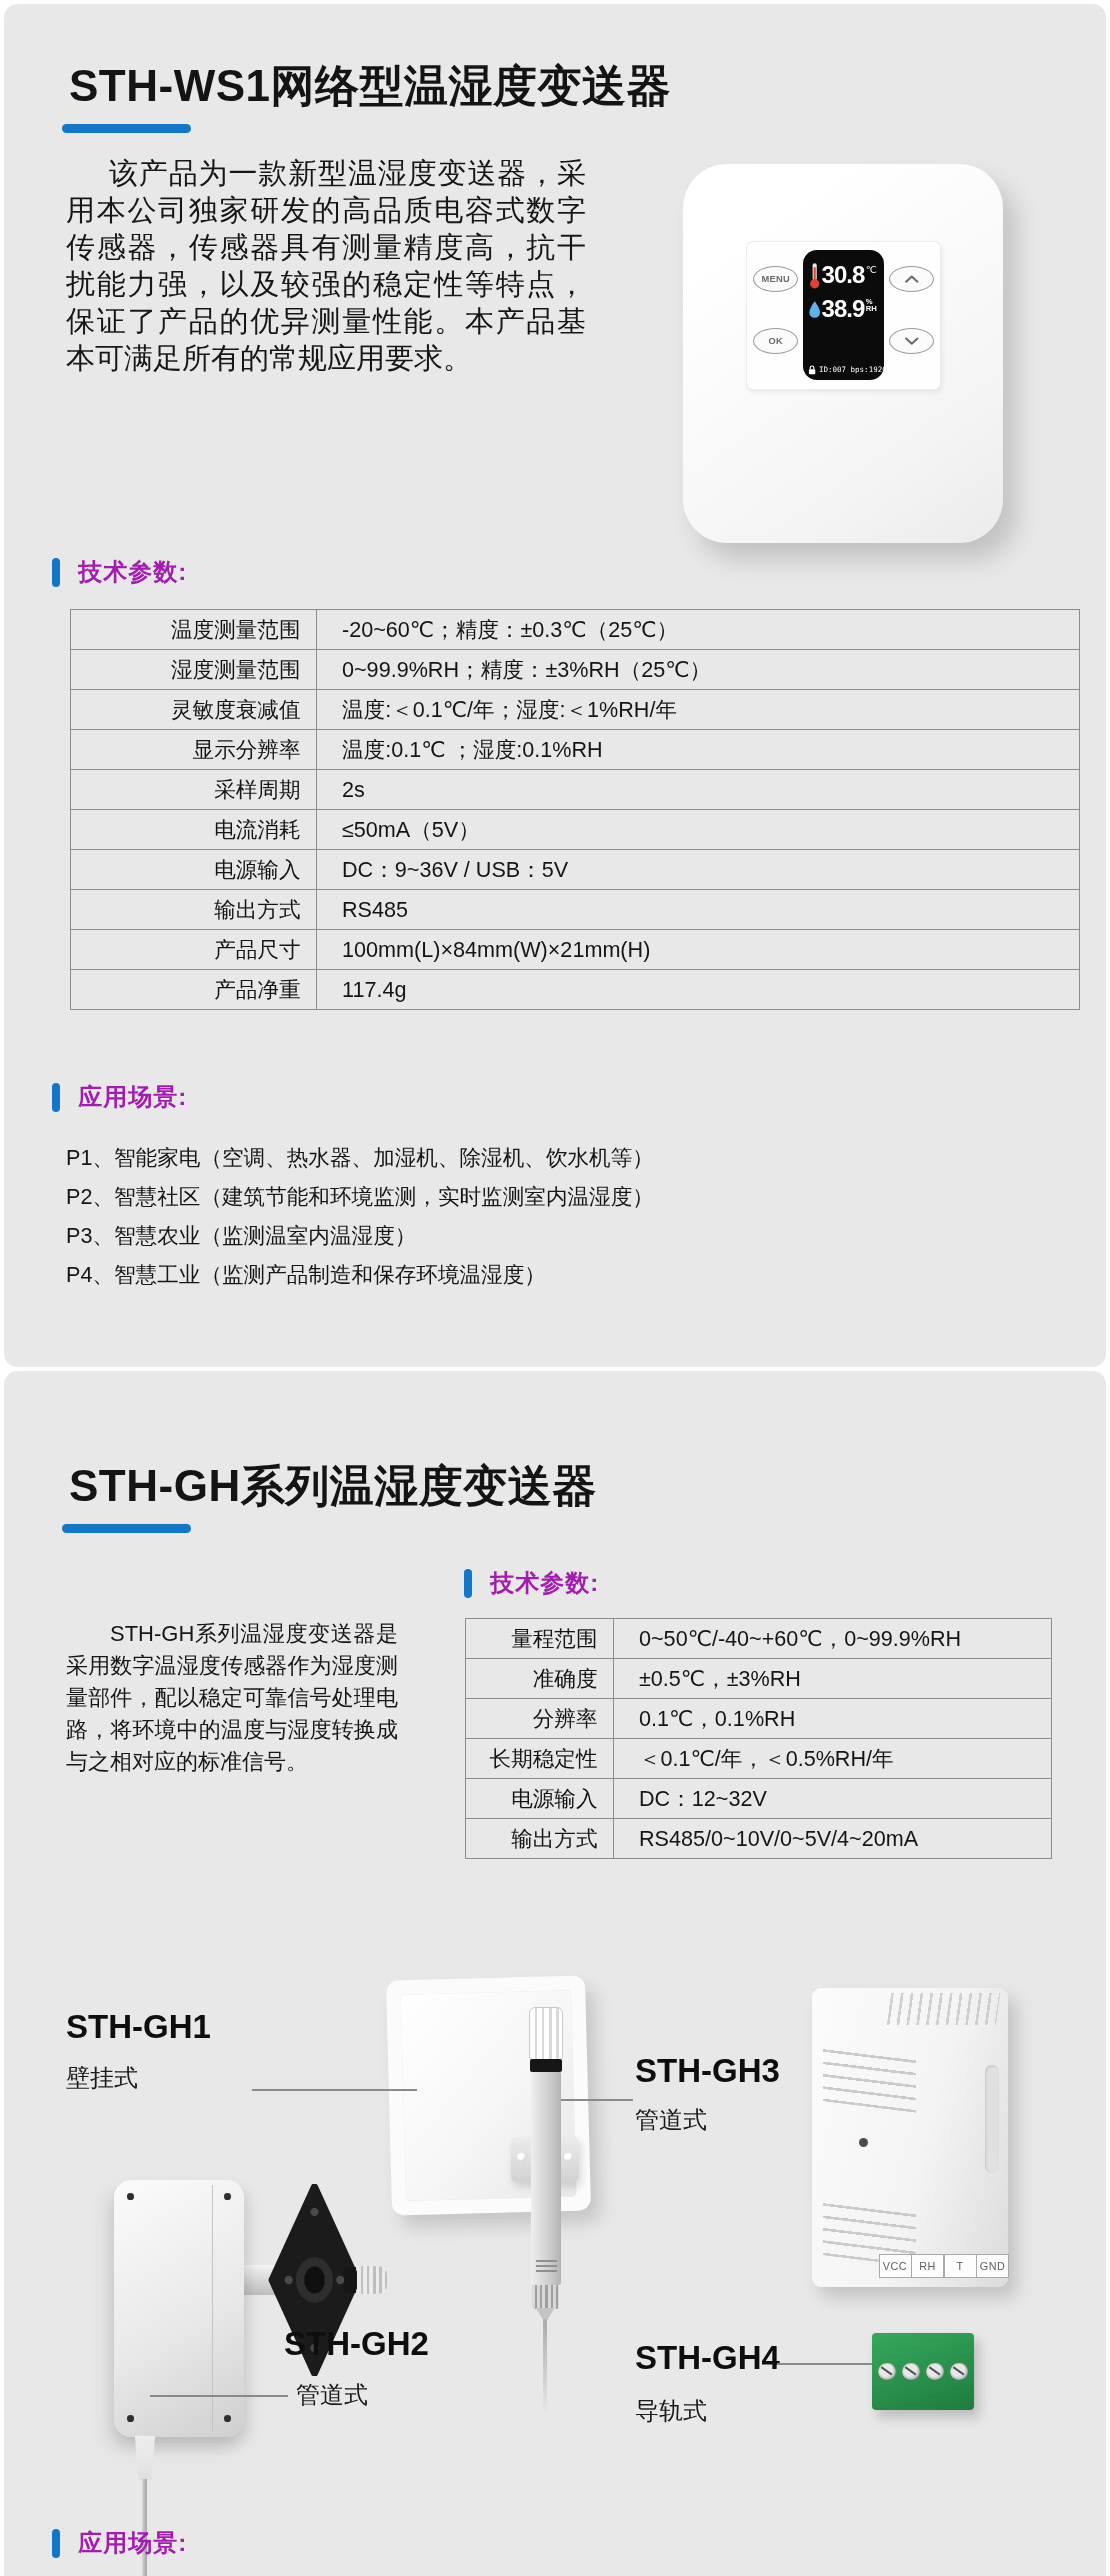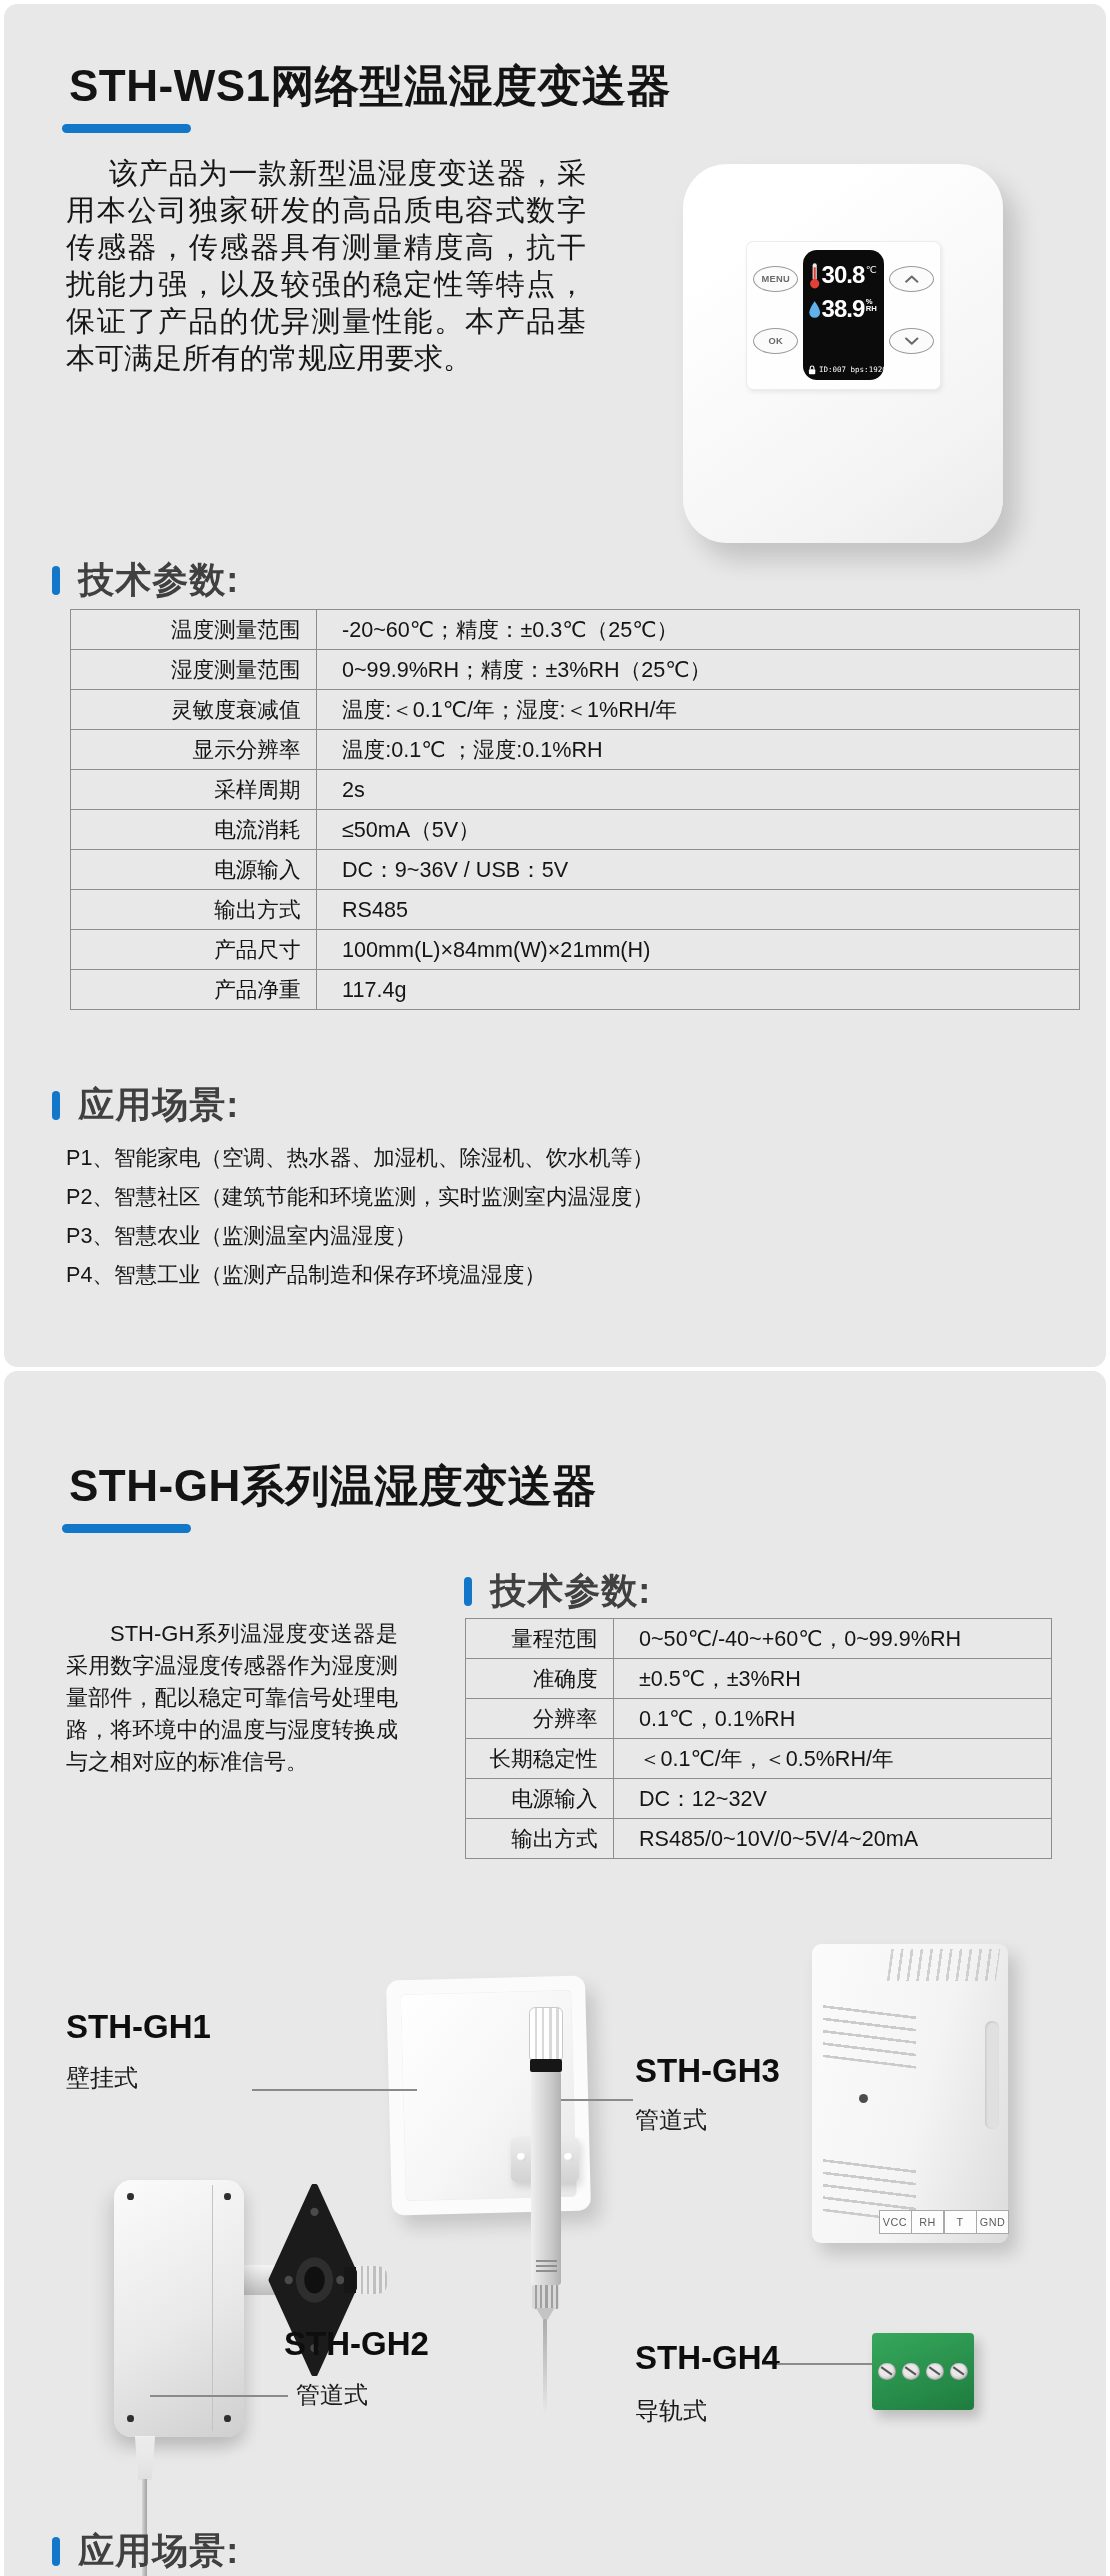--- a/index.html
+++ b/index.html
@@ -15,21 +15,21 @@
     font-family:"Liberation Sans","DejaVu Sans",sans-serif;color:var(--ink);
   }
   .abs{position:absolute;}
   .card{position:absolute;left:4.1px;width:1102px;background:var(--card);border-radius:13.4px;}
   #card1{top:4.1px;height:1363px;}
   #card2{top:1371px;height:1373px;}
   .title{position:absolute;margin:8px;font-size:44px;font-weight:bold;color:#141414;letter-spacing:0.5px;white-space:nowrap;}
   .underline{position:absolute;width:129px;height:8.8px;background:var(--accent);border-radius:4.6px;}
   .sec-head{position:absolute;display:flex;align-items:center;}
   .sec-head .bar{width:7.7px;height:29px;border-radius:4.1px;background:var(--accent);margin-right:18.5px;}
-  .sec-head .txt{font-size:36px;font-weight:bold;color:#404040;letter-spacing:1px;}
+  .sec-head .txt{font-size:24px;font-weight:bold;color:#a21caf;letter-spacing:1px;}
   .intro{position:absolute;margin:0;font-size:29px;line-height:37px;color:#161616;text-indent:43px;text-align:justify;}
   table.params{position:absolute;border-collapse:collapse;table-layout:fixed;background:transparent;}
   table.params td{border:1px solid var(--tborder);font-size:21.6px;color:#151515;height:40px;padding:0;}
   table.params td.l{text-align:right;padding-right:15.5px;}
   table.params td.v{text-align:left;padding-left:25px;}
   .scenarios{position:absolute;font-size:21.6px;line-height:39px;color:#161616;white-space:nowrap;}
   .connector{position:absolute;height:1.5px;background:#8a8a8a;}
   .model-label{position:absolute;font-size:33px;font-weight:bold;color:#0e0e0e;white-space:nowrap;}
   .type-label{position:absolute;font-size:24px;color:#1a1a1a;white-space:nowrap;}
   
@@ -74,21 +74,21 @@
   .gh3-cap{position:absolute;left:529px;top:2007px;width:34px;height:53px;border:0.5px solid #c9c9c9;
     border-radius:6.2px 6.2px 3.1px 3.1px;background:repeating-linear-gradient(90deg,#ffffff 0 4.6px,#d9d9d9 4.6px 7.2px);}
   .gh3-band{position:absolute;left:530px;top:2059px;width:32px;height:13.4px;border-radius:2.1px;background:#161616;}
   .gh3-textline{width:20.6px;height:1.5px;background:#8f8f8f;margin-bottom:3.6px;}
   .gh3-collar{position:absolute;left:532px;top:2285px;width:27px;height:24px;border-radius:2.1px;
     background:repeating-linear-gradient(90deg,#d9d9d9 0 3.1px,#9f9f9f 3.1px 5.2px);}
   .gh3-taper{position:absolute;left:536px;top:2308px;width:18.5px;height:12.4px;background:#c4c4c4;
     clip-path:polygon(0 0,100% 0,60% 100%,40% 100%);}
   .gh3-needle{position:absolute;left:543px;top:2319px;width:4.1px;height:95px;border-radius:2.1px;
     background:linear-gradient(180deg,#ababab,#e8e8e8);}
-  .gh4-body{position:absolute;left:812px;top:1944px;width:196px;height:299px;border-radius:9.3px;
+  .gh4-body{position:absolute;left:812px;top:1988px;width:196px;height:299px;border-radius:9.3px;
     background:linear-gradient(105deg,#fbfbfb 0%,#f4f4f4 55%,#dcdcdc 100%);
     box-shadow:8.2px 10.3px 16.5px rgba(0,0,0,0.16);text-align:center;}
   .vents-top{position:absolute;left:77px;top:5.2px;width:109px;height:32px;
     background:repeating-linear-gradient(90deg,#c9c9c9 0 2.6px,transparent 2.6px 9.8px);transform:skewX(-8deg);opacity:.85;}
   .vents-left{position:absolute;left:11.3px;width:93px;height:57px;
     background:repeating-linear-gradient(0deg,#c6c6c6 0 2.6px,transparent 2.6px 12.4px);transform:skewY(7deg);opacity:.9;}
   .gh4-hole{position:absolute;left:47px;top:150px;width:9.3px;height:9.3px;border-radius:50%;background:#4c4c4c;}
   .gh4-notch{position:absolute;right:9.3px;top:77px;width:13.4px;height:108px;border-radius:6.7px;
     background:#e0e0e0;box-shadow:inset 1px 1px 2.6px rgba(0,0,0,0.12);}
   .gh4-strip{position:absolute;left:67px;top:266px;width:130px;height:24px;display:flex;}

